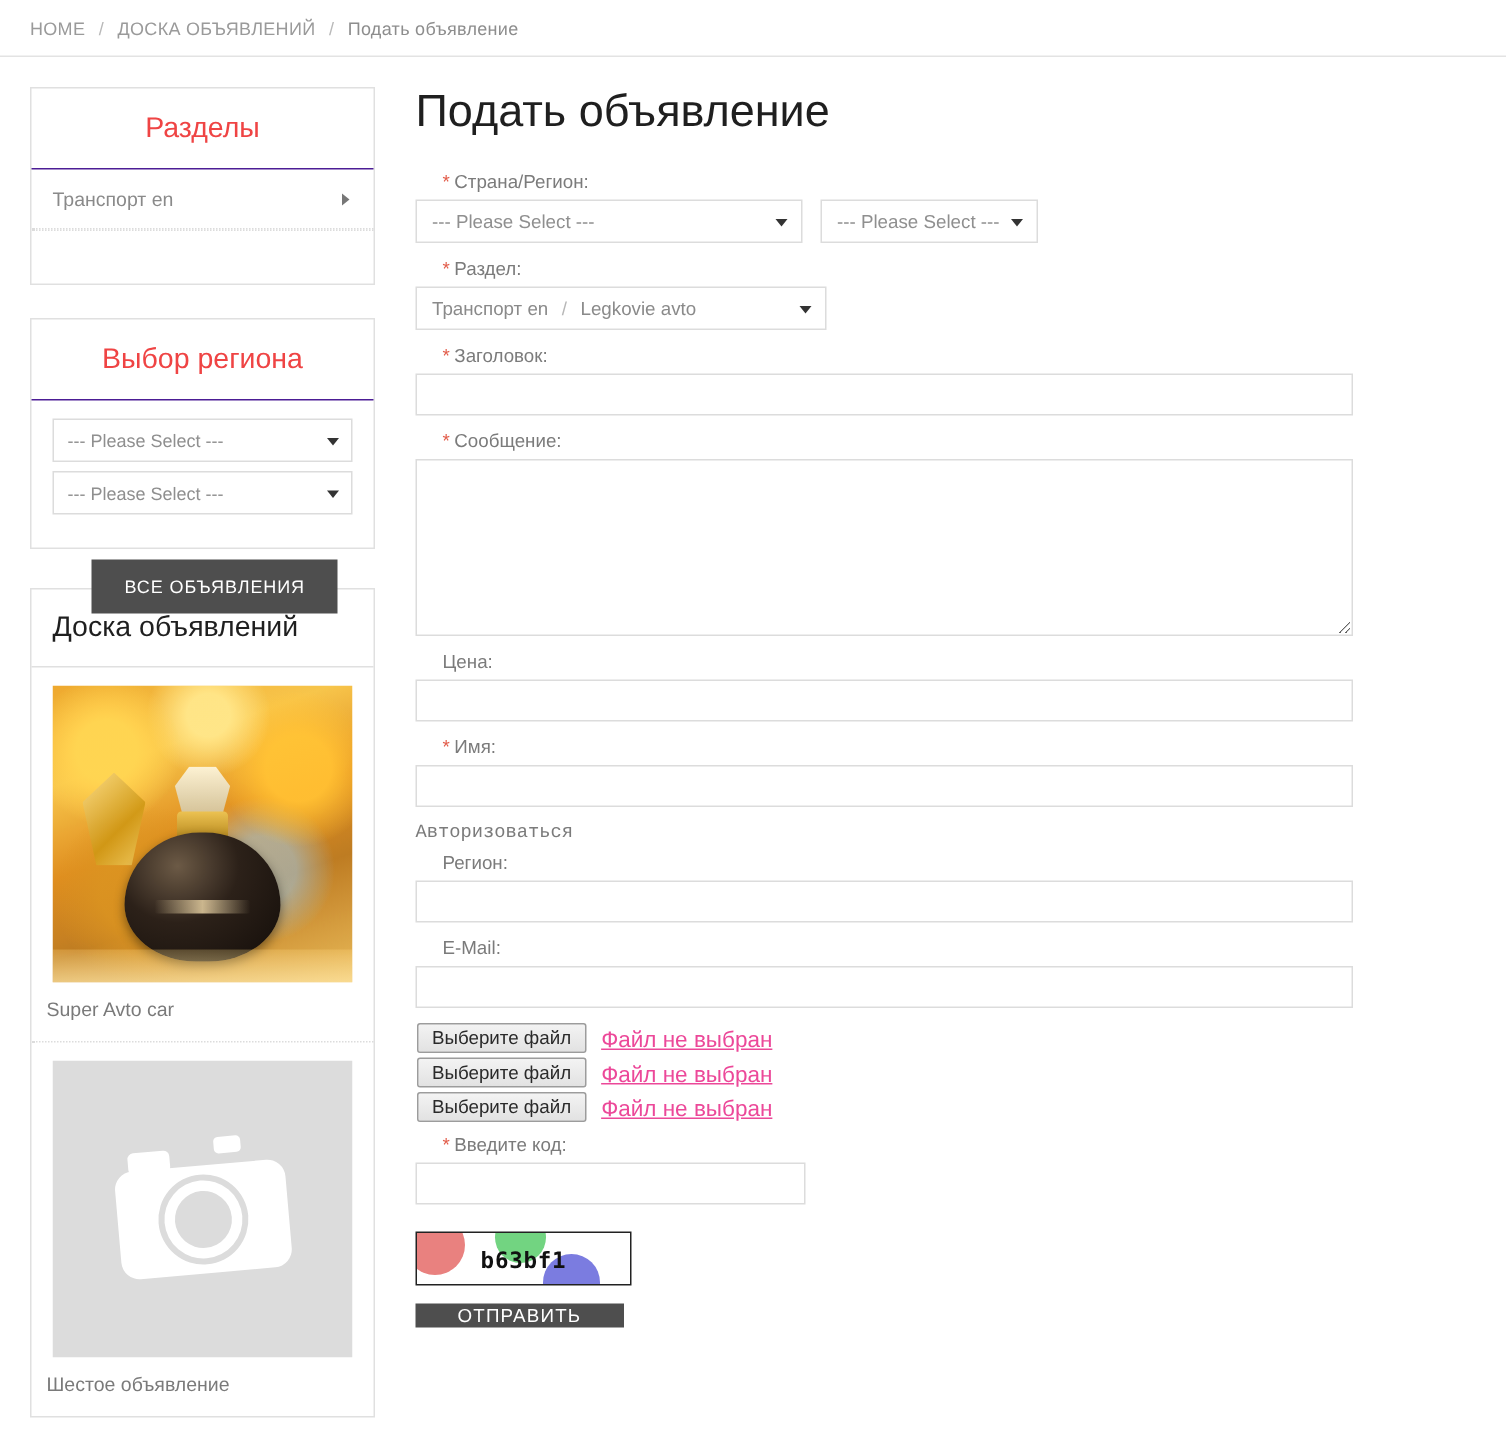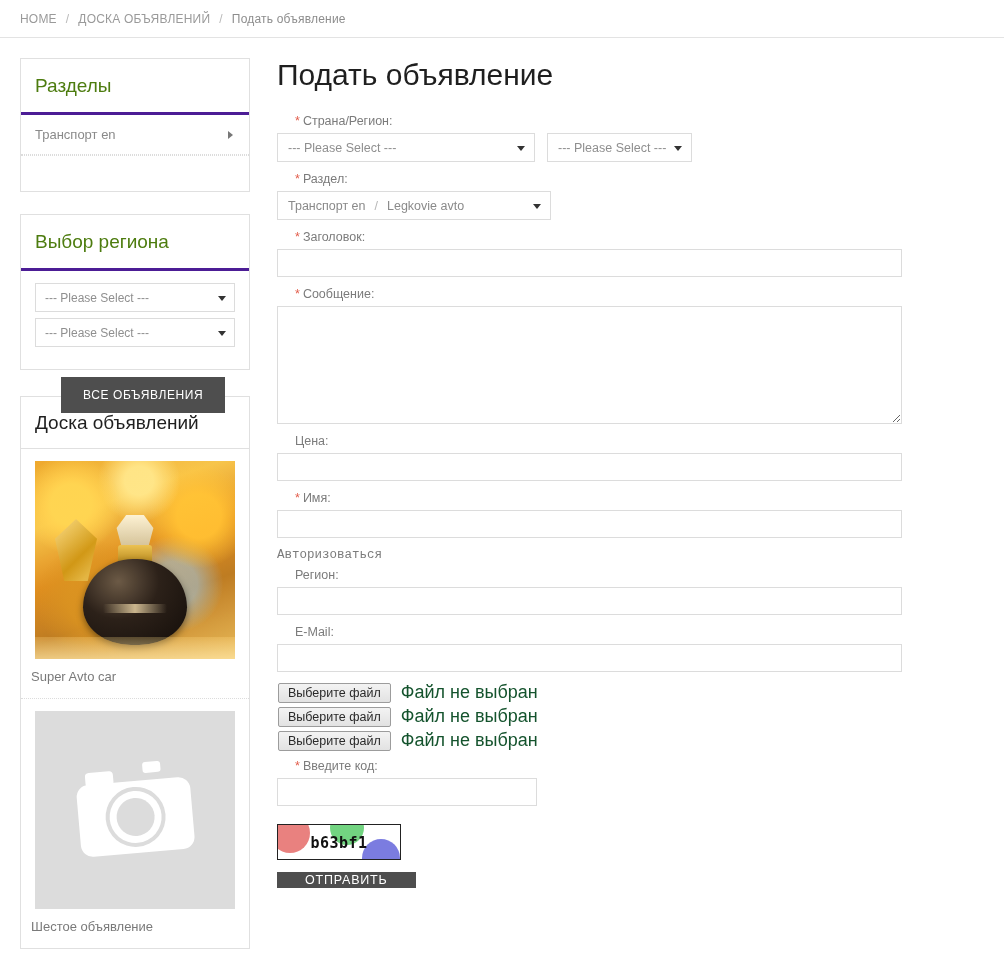--- a/index.html
+++ b/index.html
@@ -34,24 +34,25 @@
   .content { margin-left: 22px; flex: 1; padding-right: 20px; }
 
   
   .panel {
     border: 1px solid #e0e0e0;
     background: #fff;
     margin-bottom: 22px;
   }
   .panel-head {
     padding: 16px 14px 15px 14px;
-    border-bottom: 3px solid #4c1d95;
+    border-bottom: 1px solid #4c1d95;
     font-size: 19px;
     font-weight: normal;
-    color: #4d7c0f;
+    color: #ef4444;
+    text-align: center;
   }
   .panel-body { padding: 0; }
 
   .nav-item {
     display: flex;
     align-items: center;
     justify-content: space-between;
     padding: 12px 16px 12px 14px;
     font-size: 13px;
     color: #8a8a8a;
@@ -267,25 +268,25 @@
   .file-btn {
     border: 1px solid #9c9c9c;
     background: linear-gradient(180deg,#f3f3f3,#e2e2e2);
     padding: 2px 9px;
     font-size: 12.5px;
     color: #2a2a2a;
     font-family: "Liberation Sans", sans-serif;
     border-radius: 2px;
     cursor: pointer;
   }
-  .file-text { font-size: 18px; color: #14532d; margin-left: 10px; }
+  .file-text { font-size: 15px; color: #ec4899; margin-left: 10px; text-decoration: underline; }
 
   .captcha-box {
     margin: 18px 0 0 5px;
-    width: 124px; height: 36px;
+    width: 144px; height: 36px;
     border: 1px solid #222;
     background: #fff;
     position: relative;
     overflow: hidden;
   }
   .captcha-box .c1 {
     position: absolute; left: -8px; top: -12px;
     width: 40px; height: 40px; border-radius: 50%;
     background: #e9817f;
   }

